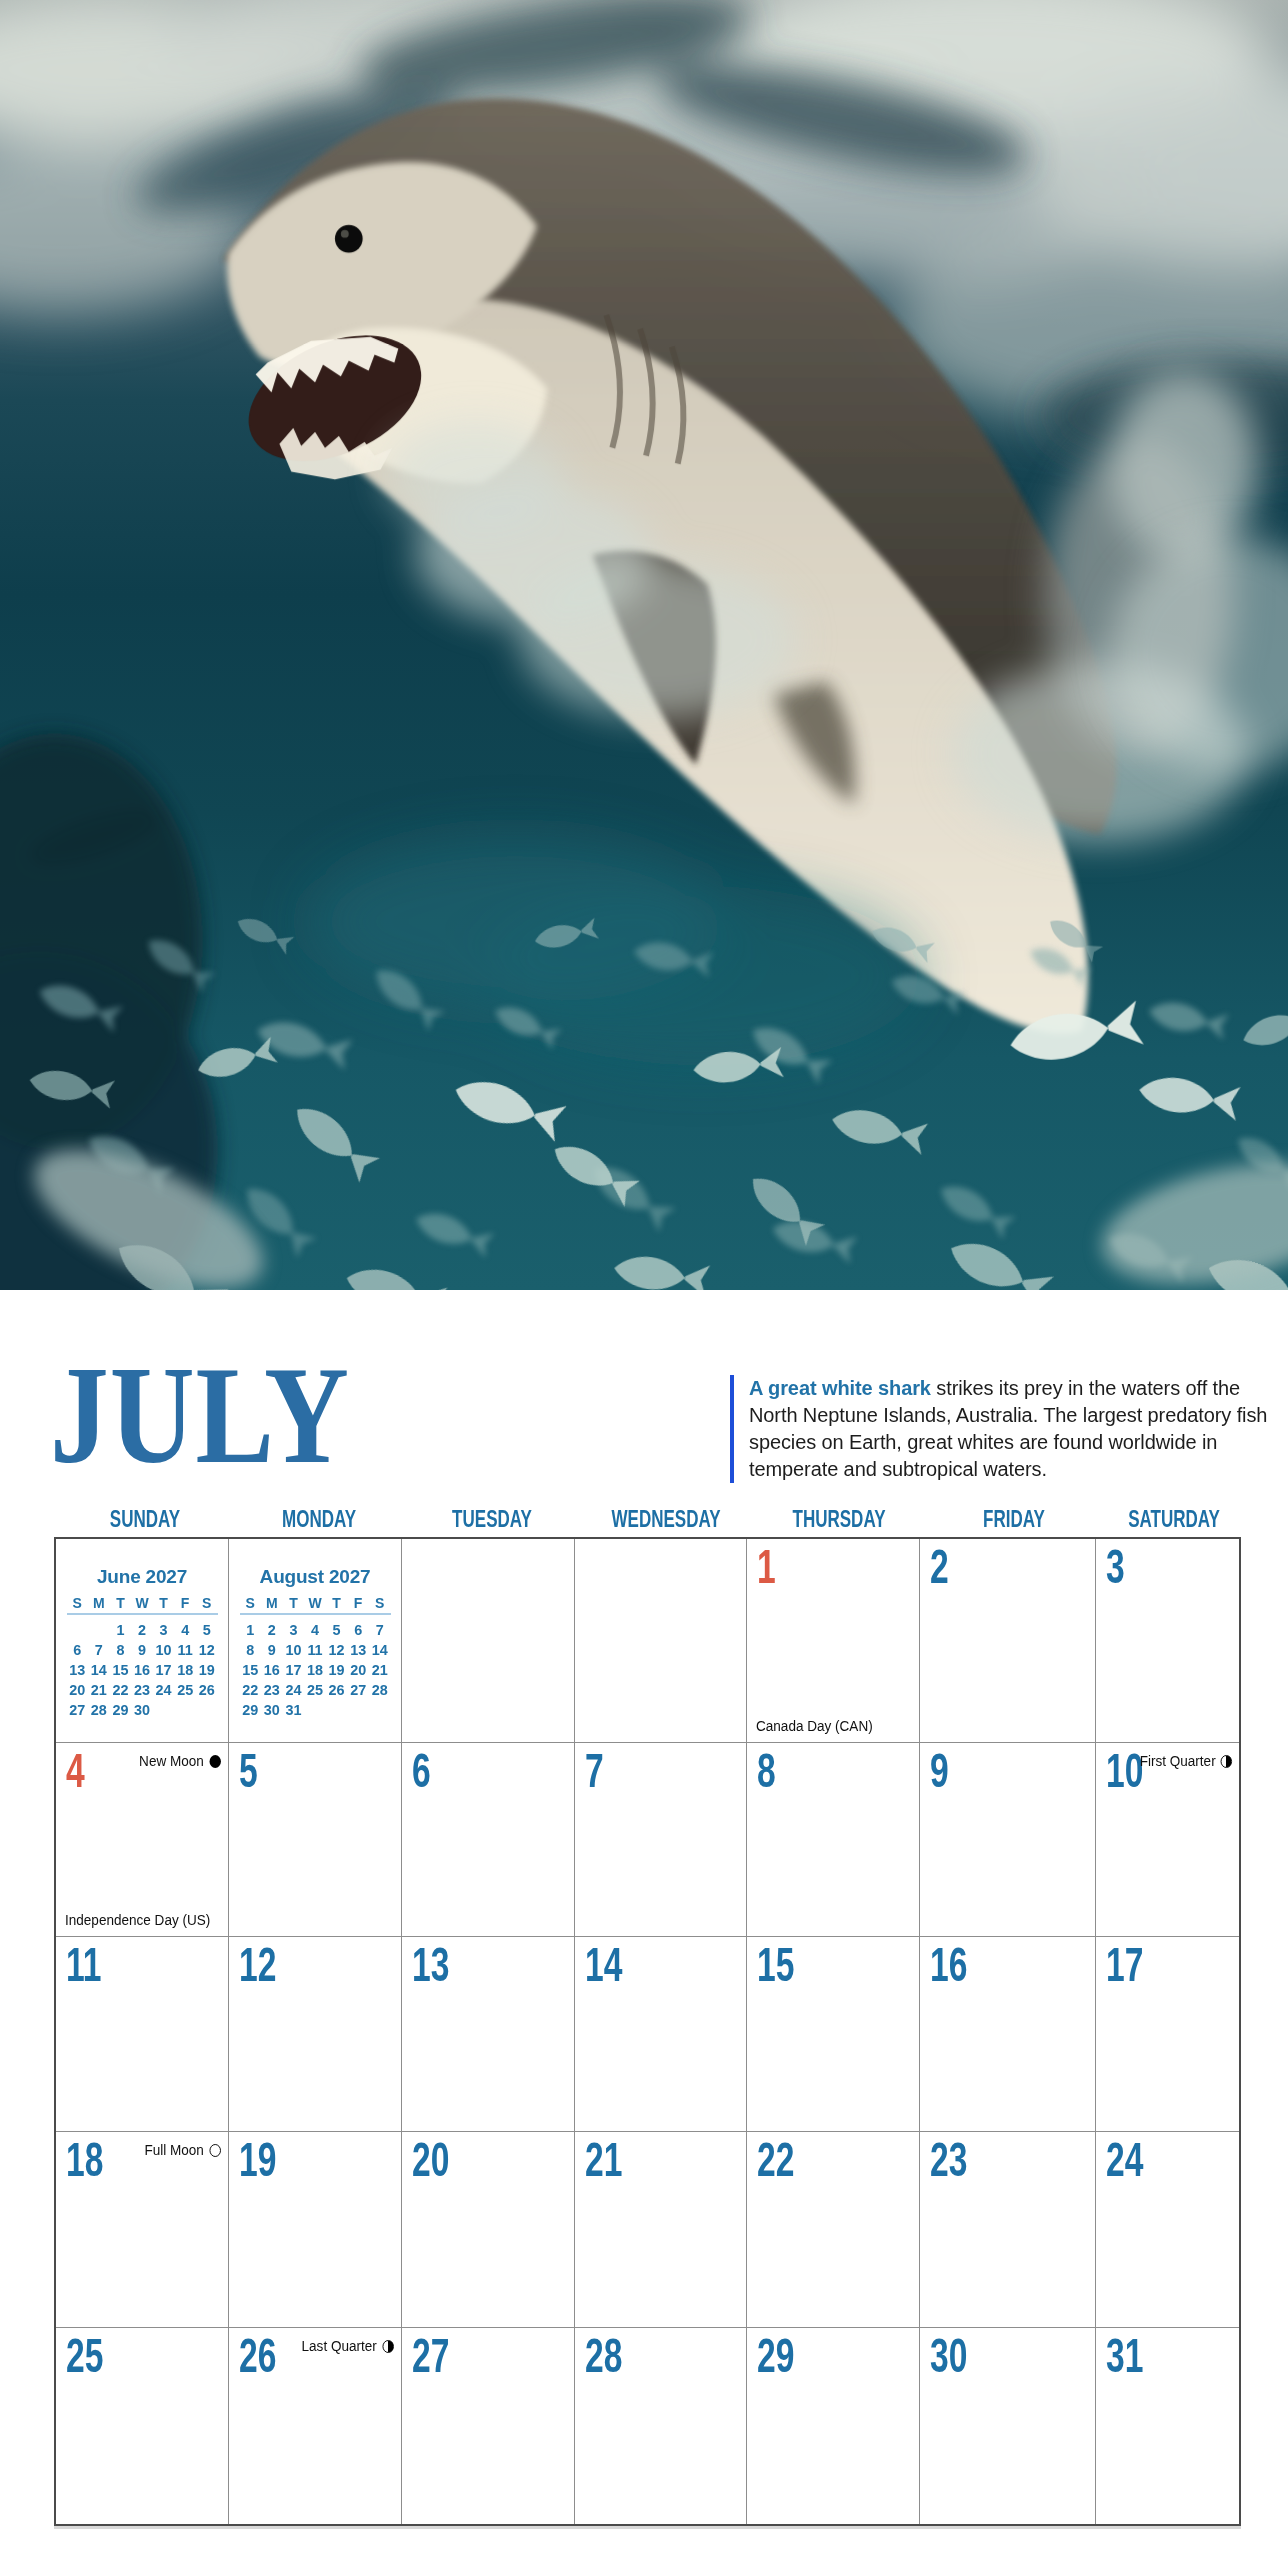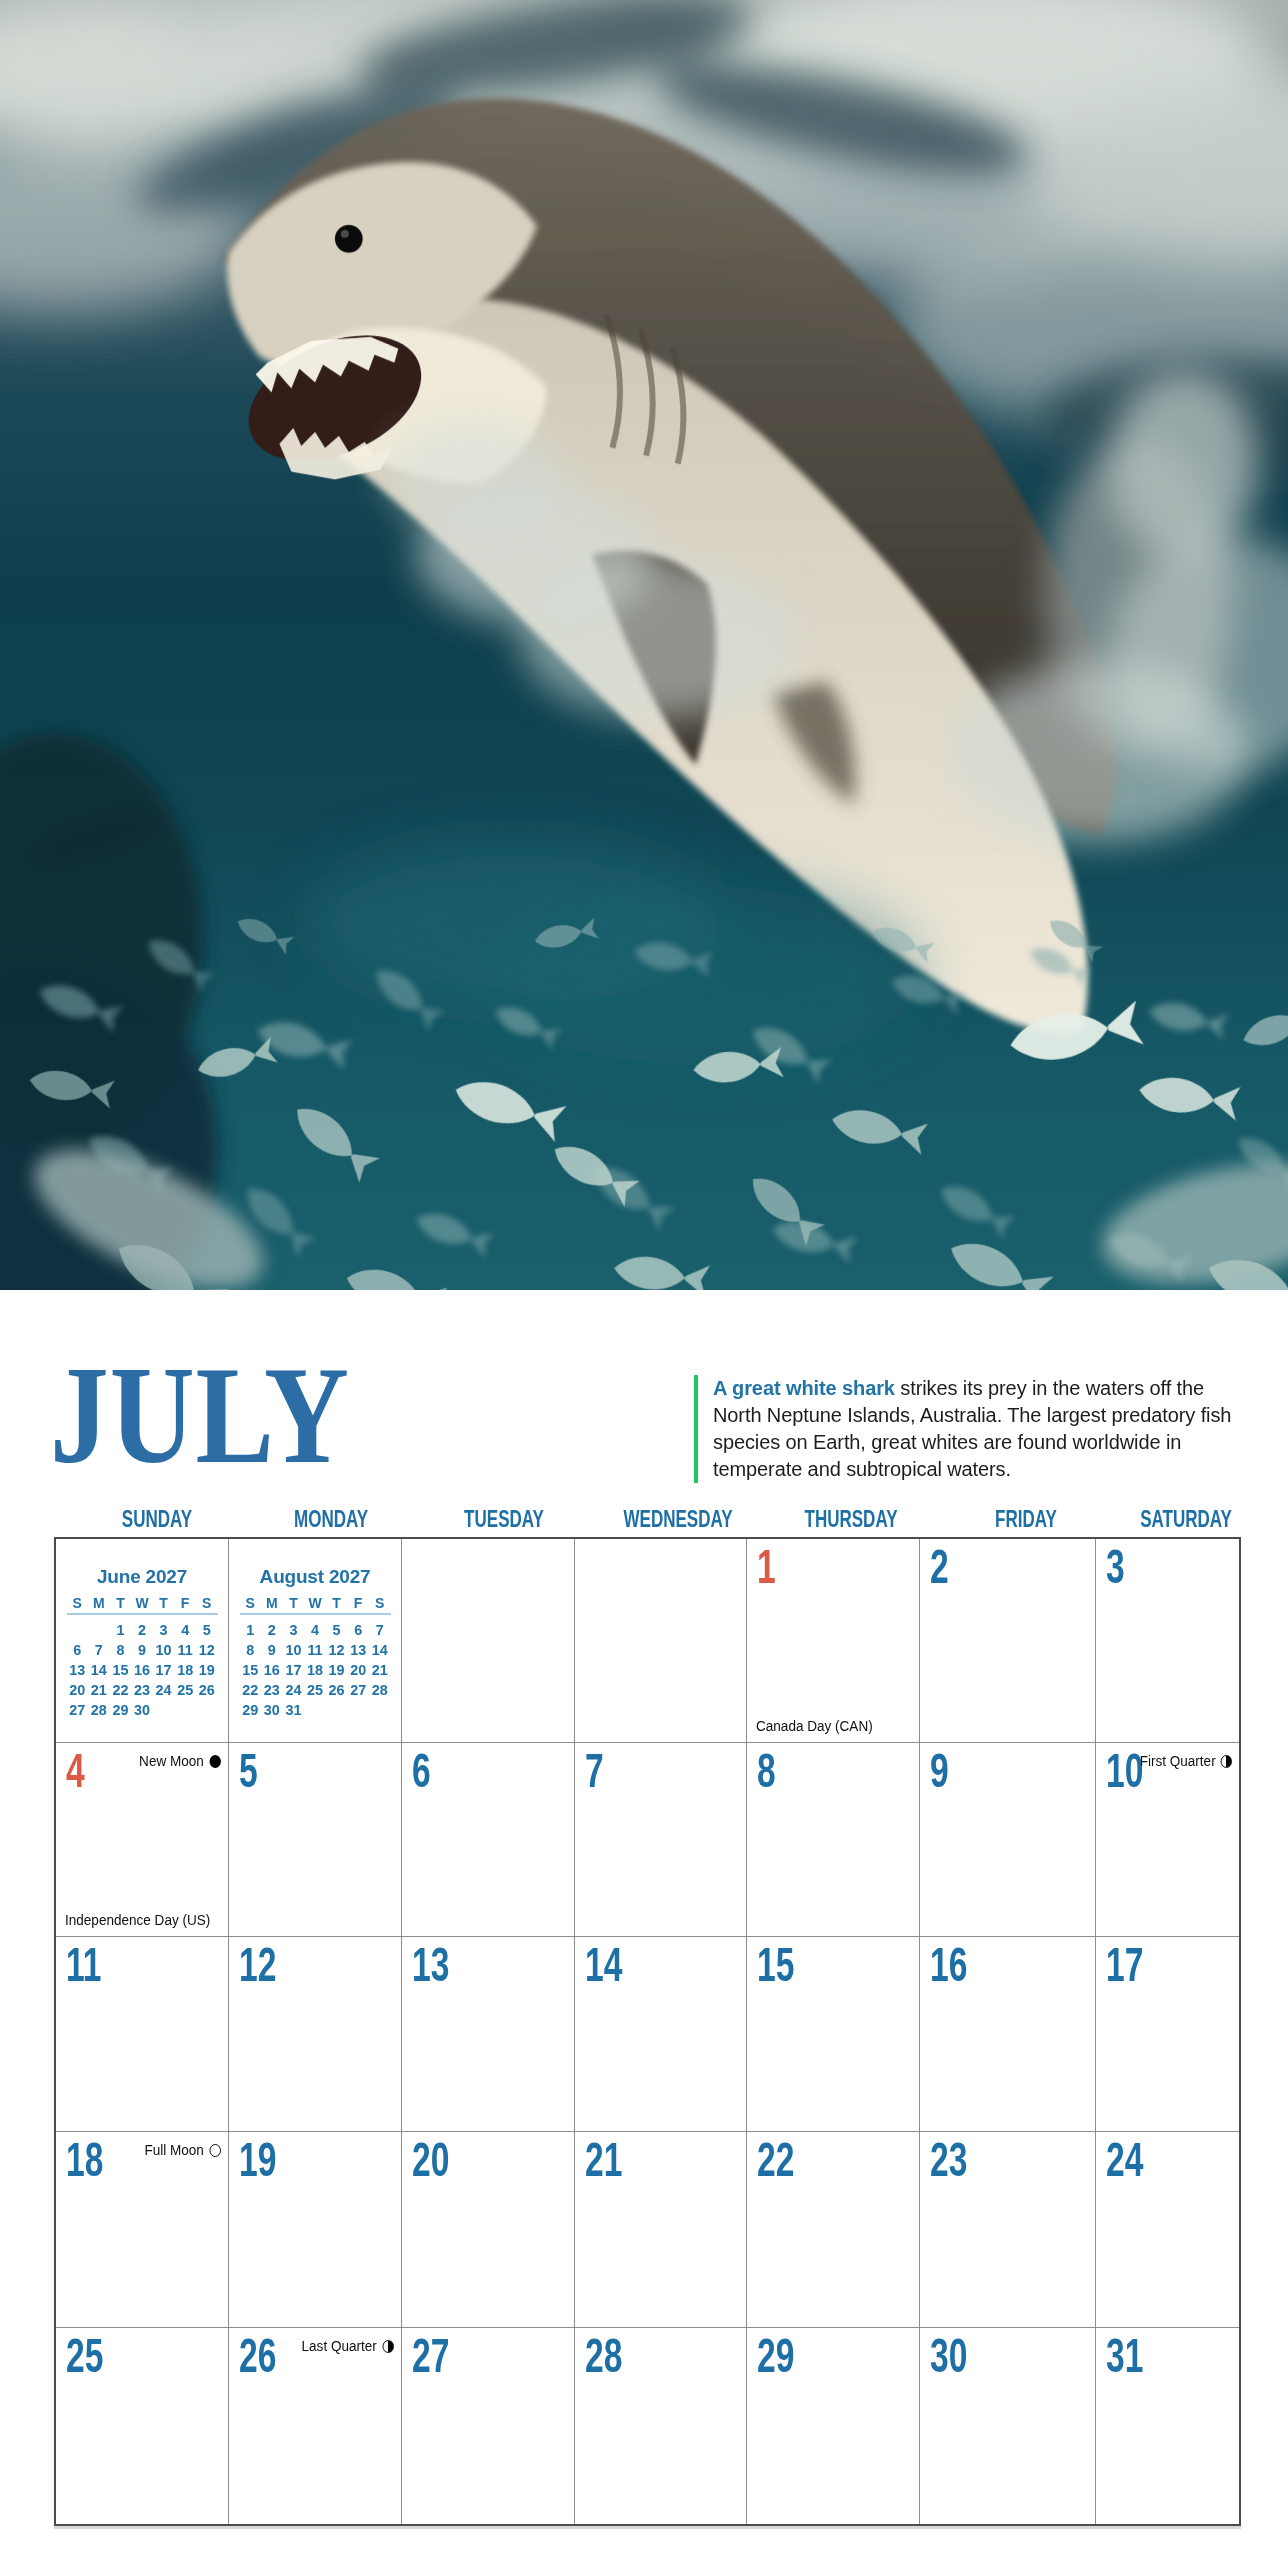--- a/index.html
+++ b/index.html
@@ -11,28 +11,28 @@
   
   .month-title{
     position:absolute;left:50px;top:1345px;
     font-family:"Liberation Serif",serif;font-weight:700;
     font-size:140px;line-height:1;color:#2b6da4;
     transform:scaleX(.84);transform-origin:left top;letter-spacing:1px;
   }
 
   
   .info{
-    position:absolute;left:694px;top:1375px;width:523px;
-    border-left:4px solid #22c55e;padding-left:15px;
+    position:absolute;left:730px;top:1375px;width:523px;
+    border-left:4px solid #1d4ed8;padding-left:15px;
     font-size:20px;line-height:27px;color:#1d1d1d;letter-spacing:-0.1px;
   }
   .info .lead{color:#2273a8;font-weight:700;}
 
   
-  .dow-row{position:absolute;left:16px;top:1506px;width:1116px;height:30px;}
+  .dow-row{position:absolute;left:4px;top:1506px;width:1116px;height:30px;}
   .dow{
     position:absolute;top:0;font-size:23px;font-weight:700;color:#1d6fa5;
     transform:translateX(-50%) scaleX(.74);white-space:nowrap;
   }
 
   
   .grid{
     position:absolute;left:54px;top:1537px;width:1187px;height:989px;
     display:grid;box-sizing:border-box;background:#fff;
     grid-template-columns:173px 173px 173px 172px 173px 176px auto;

